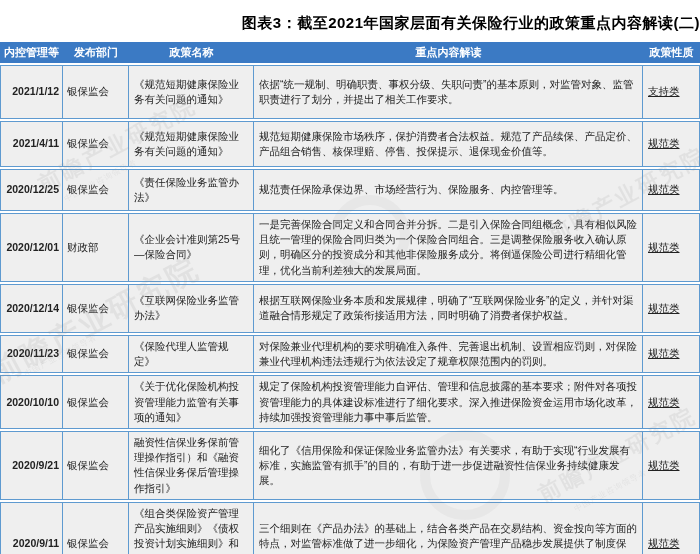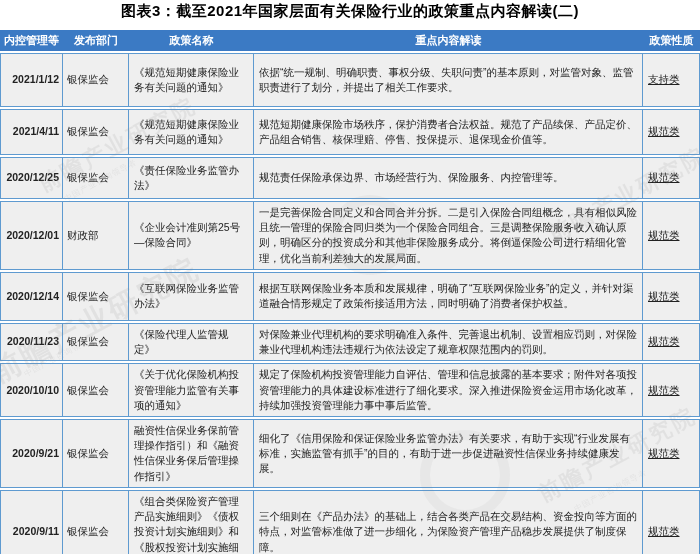--- a/index.html
+++ b/index.html
@@ -5,25 +5,25 @@
   html,body{margin:0;padding:0;}
   body{
     width:700px;height:554px;
     background:#ffffff;
     font-family:"Liberation Sans","DejaVu Sans",sans-serif;
     position:relative;overflow:hidden;
     color:#222;
   }
   .page{position:relative;width:700px;height:554px;}
   .title{
-    text-align:center;
+    text-align:right;
     font-size:15px;
     font-weight:bold;
     color:#000;
-    padding:2px 0 7px 0;
+    padding:14px 0 7px 0;
     letter-spacing:0.5px;
   }
   table.policy{
     width:700px;
     border-collapse:separate;
     border-spacing:0 2px;
     table-layout:fixed;
   }
   table.policy th{
     background:#3b7ac4;

